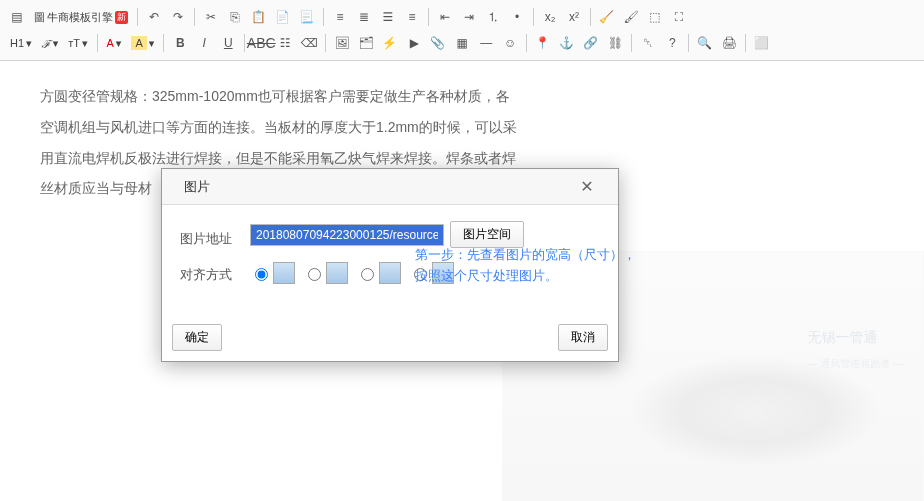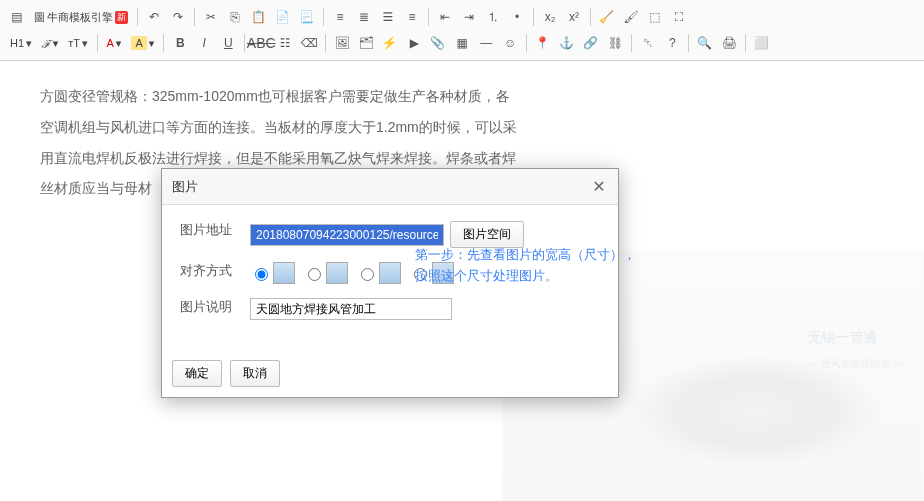--- a/index.html
+++ b/index.html
@@ -8,37 +8,37 @@
 .tb-btn{width:20px;height:20px;display:flex;align-items:center;justify-content:center;cursor:pointer;border:1px solid transparent;border-radius:2px;color:#555}
 .tb-sep{width:1px;height:18px;background:#ccc;margin:0 3px}
 .tb-text{font-size:11px;padding:0 4px;color:#444;display:flex;align-items:center;gap:2px}
 .badge-new{background:#e33;color:#fff;font-size:9px;padding:0 2px;border-radius:2px}
 .hl-yellow{background:#ffe58a;padding:1px 4px}
 .content{padding:20px 40px;line-height:2.2;font-size:14px;color:#666;position:relative}
 .ghost-img{position:absolute;right:0;top:190px;width:420px;height:290px;opacity:.35;background:radial-gradient(ellipse 180px 80px at 60% 55%,#ddd 0%,#ccc 40%,transparent 70%),linear-gradient(#f5f5f5,#e8e8e8);border:1px solid #eee}
 .brand{position:absolute;right:20px;top:70px;color:#9db4c9;font-size:14px;opacity:.8}
 .brand small{display:block;font-size:10px;color:#b8c5d0}
 .dialog{position:absolute;left:161px;top:168px;width:456px;background:#fff;border:1px solid #999;box-shadow:0 4px 20px rgba(0,0,0,.3)}
-.dlg-title{display:flex;justify-content:space-between;align-items:center;padding:8px 10px;border-bottom:1px solid #ddd;background:#f7f7f7;font-size:13px;color:#333}
+.dlg-title{display:flex;justify-content:space-between;align-items:center;padding:8px 22px;border-bottom:1px solid #ddd;background:#f7f7f7;font-size:13px;color:#333}
 .dlg-close{cursor:pointer;font-size:16px;color:#666;width:18px;text-align:center}
 .dlg-body{padding:16px 18px}
-.form-row{display:flex;align-items:flex-start;margin-bottom:14px}
+.form-row{display:flex;align-items:flex-end;margin-bottom:14px}
 .form-label{width:70px;color:#555;font-size:13px}
 .form-ctrl{flex:1;display:flex;align-items:center;gap:6px}
 input[type=text]{border:1px solid #bbb;padding:3px 5px;font-size:12px;font-family:inherit}
 .url-input{width:182px;background:#3a6fd8;color:#fff;border-color:#3a6fd8}
 .btn{border:1px solid #bbb;background:linear-gradient(#fff,#f0f0f0);padding:4px 12px;cursor:pointer;font-size:12px;border-radius:2px}
 .size-group{border:2px solid #e11ba8;padding:4px 6px;display:flex;align-items:center;gap:4px}
 .size-label{font-size:13px}
 .size-input{width:50px}
 .refresh-icon{cursor:pointer;font-size:14px}
 .align-group{display:flex;gap:8px;align-items:center}
 .align-opt{display:flex;align-items:center;gap:2px}
 .align-swatch{width:20px;height:20px;border:1px solid #aaa;background:linear-gradient(#cfe3f5,#a8c8e8);display:inline-block}
-.dlg-foot{padding:10px;text-align:right;display:flex;justify-content:flex-start;gap:8px}
+.dlg-foot{padding:10px;text-align:right;display:flex;justify-content:space-between;gap:8px}
 .annotation{position:absolute;left:415px;top:245px;color:#3b82f6;font-size:13px;line-height:1.6;width:270px}
 </style>
 </head>
 <body>
 
 <div class="toolbar">
   <div class="tb-row">
     <span class="tb-btn">▤</span>
     <span class="tb-text">圖 <span>牛商模板引擎</span><span class="badge-new">新</span></span>
     <span class="tb-sep"></span>
@@ -154,26 +154,20 @@
         <label class="align-opt">
             <input type="radio" name="al" style="">
             <span class="align-swatch"></span>
           </label>
         <label class="align-opt">
             <input type="radio" name="al" style="">
             <span class="align-swatch"></span>
           </label>
       </div>
     </div>
-    <div class="form-row">
-      <div class="form-label">图片说明</div>
-      <div class="form-ctrl">
-        <input type="text" style="width: 190px;" value="天圆地方焊接风管加工">
-      </div>
-    </div>
   </div>
   <div class="dlg-foot">
     <button class="btn">确定</button>
     <button class="btn">取消</button>
   </div>
 </div>
 
 <div class="annotation">
   <div>第一步：先查看图片的宽高（尺寸），</div>
   <div>按照这个尺寸处理图片。</div>

